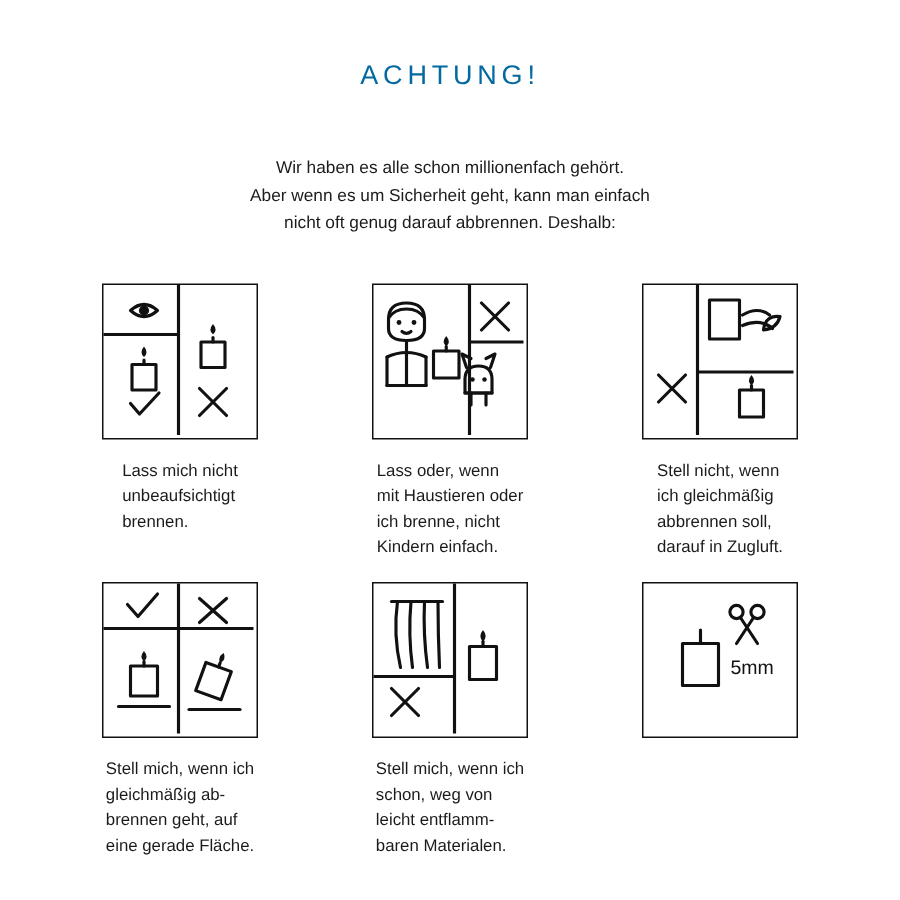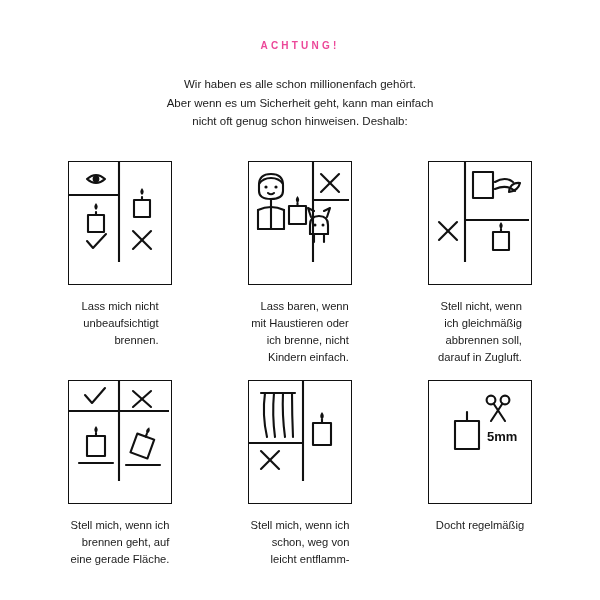--- a/index.html
+++ b/index.html
@@ -16,78 +16,77 @@
   }
   .page {
     position: relative;
     width: 600px;
     height: 600px;
     box-sizing: border-box;
     padding: 34px 30px 20px 30px;
   }
   .title {
     text-align: center;
-    font-size: 10px;
-    font-weight: 700;
+    font-size: 18px;
+    font-weight: 400;
     letter-spacing: 3.2px;
-    color: #ec4899;
+    color: #0369a1;
     margin: 6px 0 0 0;
   }
   .intro {
     text-align: center;
     font-size: 11.5px;
     line-height: 1.62;
     color: #1b1b1b;
-    margin: 24px auto 0 auto;
+    margin: 42px auto 0 auto;
     width: 400px;
   }
   .intro div { white-space: nowrap; }
 
   .grid {
     margin-top: 30px;
     display: grid;
     grid-template-columns: repeat(3, 1fr);
     grid-row-gap: 14px;
     justify-items: center;
   }
   .cell {
     width: 172px;
     display: flex;
     flex-direction: column;
     align-items: center;
   }
   .icon-box {
     width: 104px;
-    height: 124px;
+    height: 104px;
     border: 1.6px solid #111;
     box-sizing: border-box;
     display: block;
-    font-weight: bold;
   }
   .caption {
     margin-top: 13px;
-    text-align: right;
+    text-align: left;
     font-size: 11.2px;
     line-height: 1.52;
     color: #1b1b1b;
   }
   .caption div { white-space: nowrap; }
   svg { display: block; }
 </style>
 </head>
 <body>
 
 <div class="page">
 
   <h1 class="title">ACHTUNG!</h1>
 
   <div class="intro">
     <div>Wir haben es alle schon millionenfach gehört.</div>
     <div>Aber wenn es um Sicherheit geht, kann man einfach</div>
-    <div>nicht oft genug schon hinweisen. Deshalb:</div>
+    <div>nicht oft genug darauf abbrennen. Deshalb:</div>
   </div>
 
   <div class="grid">
 
     <div class="cell">
       <div class="icon-box">
         <svg viewBox="0 0 100 100" width="100" height="100" fill="none" stroke="#111" stroke-width="2.1" stroke-linecap="round" stroke-linejoin="round">
           <line x1="50" y1="0" x2="50" y2="100"></line>
           <line x1="0" y1="33" x2="50" y2="33"></line>
 
@@ -144,21 +143,21 @@
           <path d="M62 55 l-3 -9 l6 3"></path>
           <path d="M78 55 l3 -9 l-6 3"></path>
           <circle cx="66" cy="63" r="1.5" fill="#111" stroke="none"></circle>
           <circle cx="74" cy="63" r="1.5" fill="#111" stroke="none"></circle>
           <line x1="61" y1="72" x2="79" y2="72"></line>
           <line x1="65" y1="72" x2="65" y2="80"></line>
           <line x1="75" y1="72" x2="75" y2="80"></line>
         </svg>
       </div>
       <div class="caption">
-        <div>Lass baren, wenn</div>
+        <div>Lass oder, wenn</div>
         <div>mit Haustieren oder</div>
         <div>ich brenne, nicht</div>
         <div>Kindern einfach.</div>
       </div>
     </div>
 
     <div class="cell">
       <div class="icon-box">
         <svg viewBox="0 0 100 100" width="100" height="100" fill="none" stroke="#111" stroke-width="2.1" stroke-linecap="round" stroke-linejoin="round">
           <line x1="36" y1="0" x2="36" y2="100"></line>
@@ -206,20 +205,21 @@
           <g transform="rotate(20 73 66)">
             <rect x="64" y="55" width="18" height="20"></rect>
             <path d="M73 45 q-3.4 4 0 7 q3.4 -3 0 -7 Z" fill="#111" stroke="none"></path>
             <line x1="73" y1="52" x2="73" y2="55"></line>
           </g>
           <line x1="57" y1="84" x2="91" y2="84"></line>
         </svg>
       </div>
       <div class="caption">
         <div>Stell mich, wenn ich</div>
+        <div>gleichmäßig ab-</div>
         <div>brennen geht, auf</div>
         <div>eine gerade Fläche.</div>
       </div>
     </div>
 
     <div class="cell">
       <div class="icon-box">
         <svg viewBox="0 0 100 100" width="100" height="100" fill="none" stroke="#111" stroke-width="2.1" stroke-linecap="round" stroke-linejoin="round">
           <line x1="54" y1="0" x2="54" y2="100"></line>
           <line x1="0" y1="62" x2="54" y2="62"></line>
@@ -236,37 +236,37 @@
 
           <rect x="64" y="42" width="18" height="22"></rect>
           <path d="M73 31 q-3.6 4.4 0 7.6 q3.6 -3.2 0 -7.6 Z" fill="#111" stroke="none"></path>
           <line x1="73" y1="38.5" x2="73" y2="42"></line>
         </svg>
       </div>
       <div class="caption">
         <div>Stell mich, wenn ich</div>
         <div>schon, weg von</div>
         <div>leicht entflamm-</div>
+        <div>baren Materialen.</div>
       </div>
     </div>
 
     <div class="cell">
       <div class="icon-box">
         <svg viewBox="0 0 100 100" width="100" height="100" fill="none" stroke="#111" stroke-width="2.1" stroke-linecap="round" stroke-linejoin="round">
 
           <circle cx="62" cy="19" r="4.4"></circle>
           <circle cx="76" cy="19" r="4.4"></circle>
           <line x1="64.5" y1="22.5" x2="76" y2="40"></line>
           <line x1="73.5" y1="22.5" x2="62" y2="40"></line>
 
           <rect x="26" y="40" width="24" height="28"></rect>
           <line x1="38" y1="31" x2="38" y2="40"></line>
 
           <text x="58" y="60" font-family="Liberation Sans, sans-serif" font-size="13" fill="#111" stroke="none">5mm</text>
         </svg>
       </div>
       <div class="caption">
-        <div>Docht regelmäßig</div>
       </div>
     </div>
 
   </div>
 </div>
 
 </body></html>

